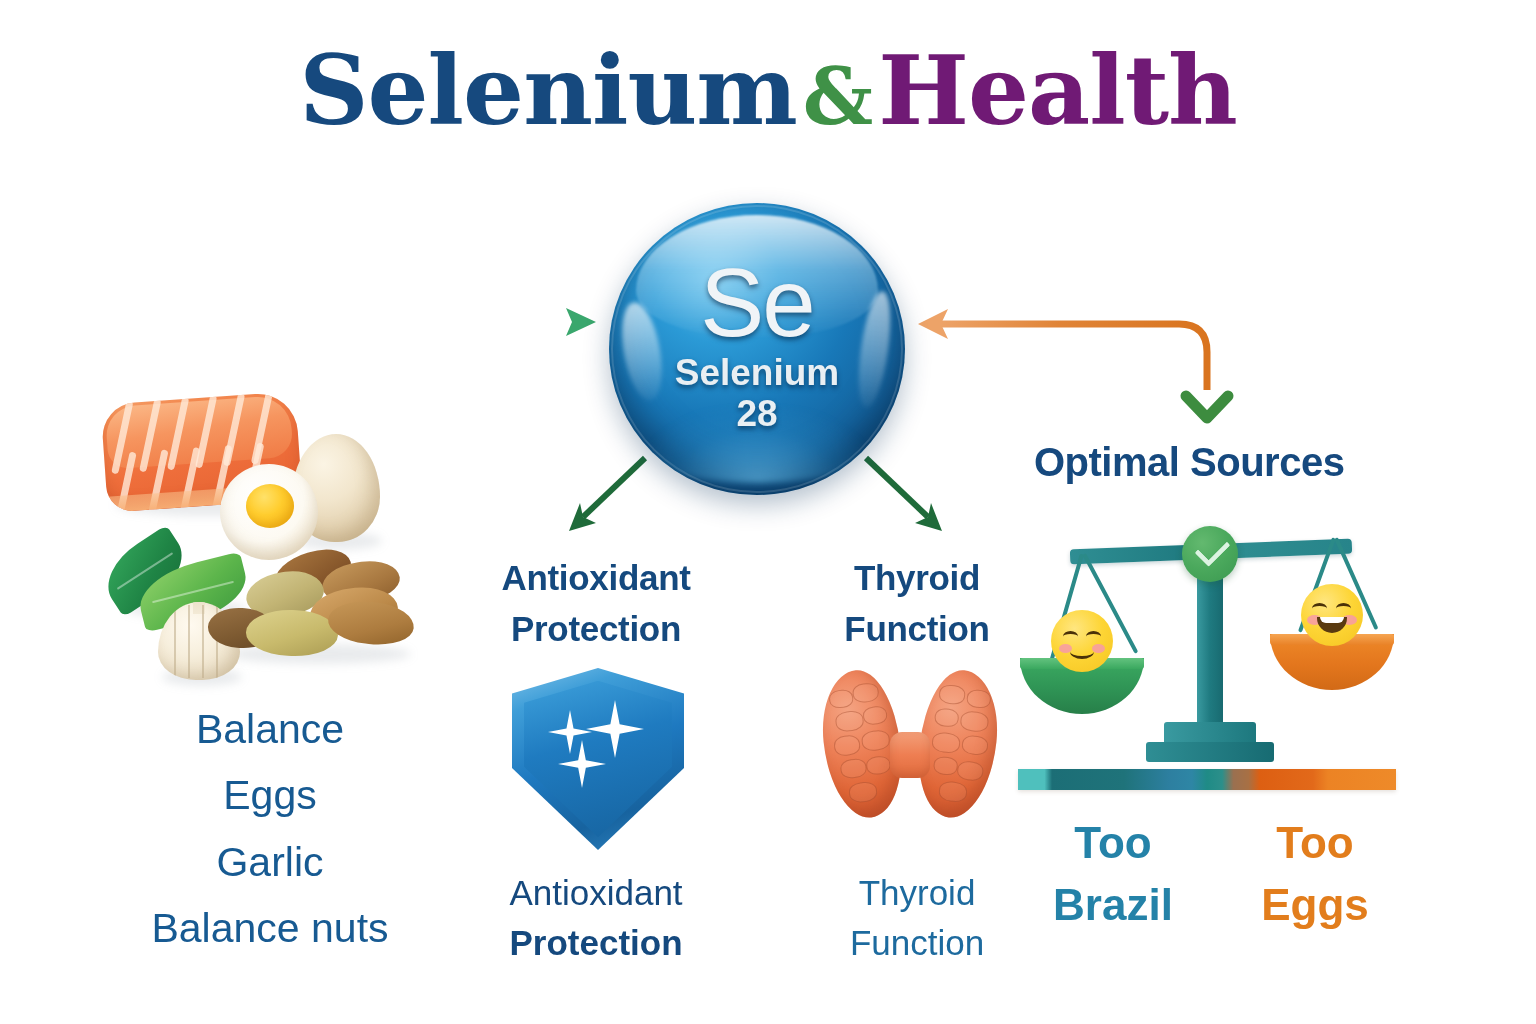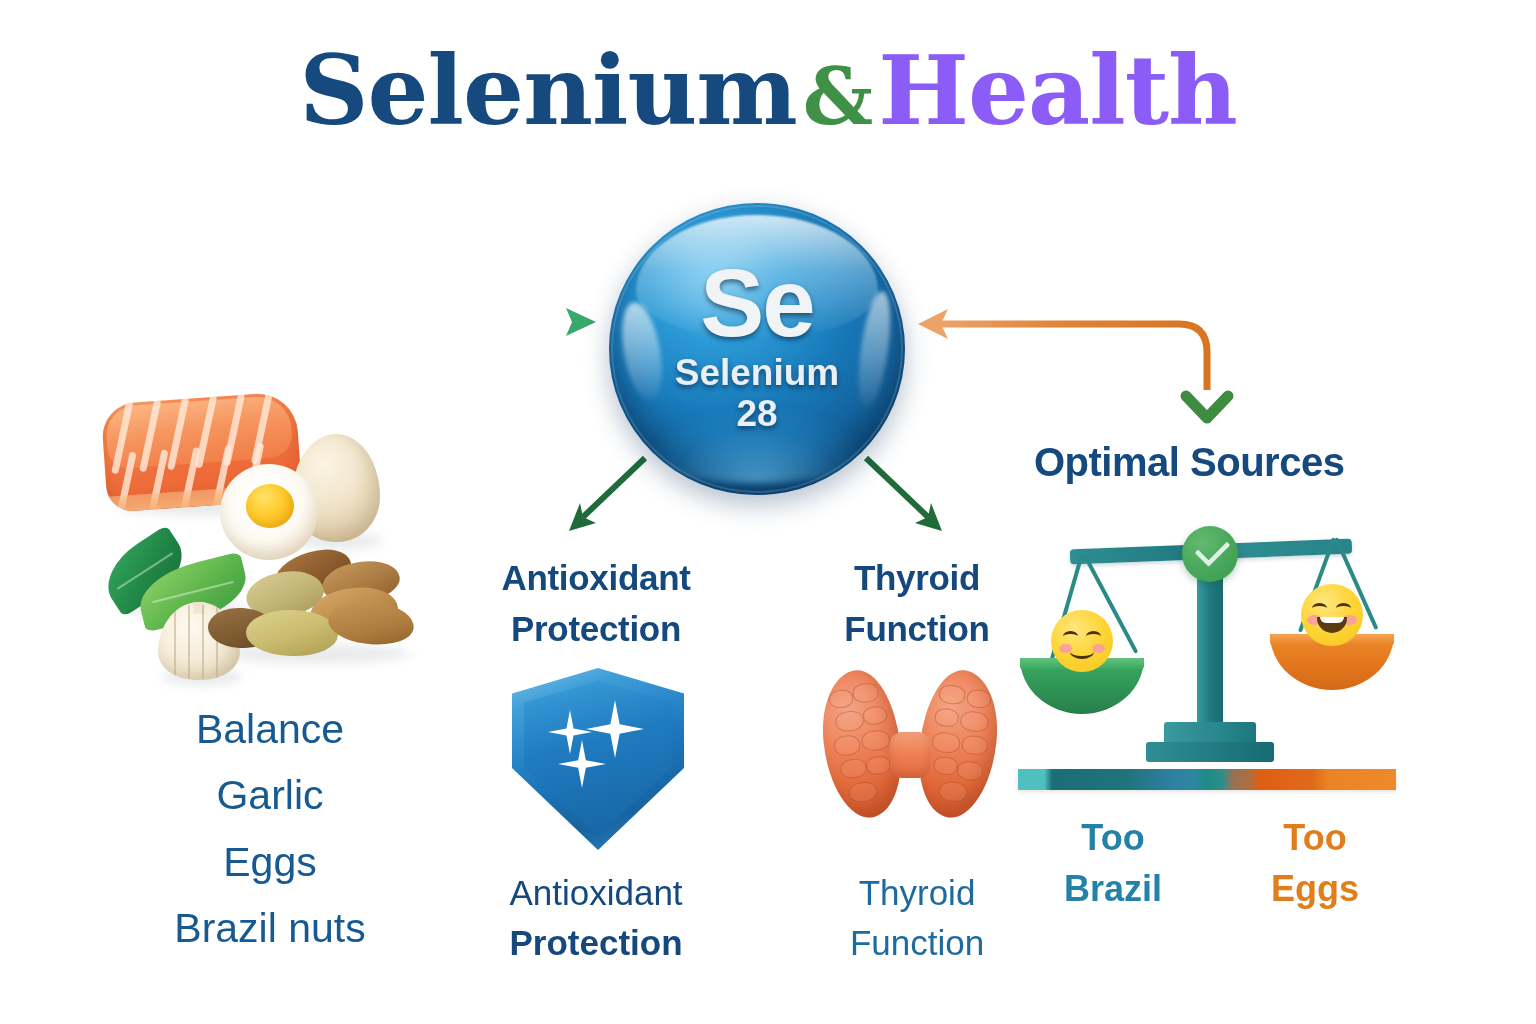--- a/index.html
+++ b/index.html
@@ -29,21 +29,21 @@
     text-align: center;
     font-family: "DejaVu Serif", "Liberation Serif", serif;
     font-size: 96px;
     font-weight: bold;
     letter-spacing: -1px;
     white-space: nowrap;
     line-height: 1.15;
   }
   .title .t-blue { color: #16497e; }
   .title .t-amp  { color: #3f9147; font-size: 78px; padding: 0 6px; }
-  .title .t-green{ color: #8b5cf6; }
+  .title .t-green{ color: #701a75; }
 
   
   .sphere-wrap {
     position: absolute;
     left: 609px;
     top: 203px;
     width: 296px;
     height: 292px;
   }
   .sphere {
@@ -113,21 +113,21 @@
     display: flex;
     flex-direction: column;
     align-items: center;
     justify-content: center;
     color: #eef3f6;
     text-shadow: 0 3px 5px rgba(0,25,55,0.55);
     z-index: 4;
   }
   .sphere-symbol {
     font-size: 96px;
-    font-weight: bold;
+    font-weight: normal;
     line-height: 0.95;
     letter-spacing: -2px;
     margin-top: -8px;
     color: #f0f4f7;
   }
   .sphere-name {
     font-size: 37px;
     font-weight: bold;
     line-height: 1.05;
     margin-top: 6px;
@@ -483,21 +483,21 @@
       #1f8b86 50%, #2c8f8a 54%,
       #9a7050 57%, #a87044 61%,
       #dd5f12 64%, #e2691a 78%,
       #ec8324 82%, #ee8a29 100%);
     box-shadow: 0 2px 4px rgba(120,100,80,0.18);
   }
 
   
   .bal-lbl {
     position: absolute;
-    font-size: 36px;
+    font-size: 44px;
     font-weight: bold;
     line-height: 1.42;
     text-align: center;
   }
   .bal-little { left: 1032px; top: 812px; width: 162px; color: #2482a8; }
   .bal-much   { left: 1234px; top: 812px; width: 162px; color: #e27d1c; }
 
   
   .arrow-layer {
     position: absolute;
@@ -618,23 +618,23 @@
     <div class="nut nut-b"></div>
     <div class="nut nut-c"></div>
     <div class="nut nut-d"></div>
     <div class="nut nut-e"></div>
     <div class="nut nut-f"></div>
     <div class="nut nut-g"></div>
   </div>
 
   <div class="sources-list">
     <div>Balance</div>
+    <div>Eggs</div>
     <div>Garlic</div>
-    <div>Eggs</div>
-    <div>Brazil nuts</div>
+    <div>Balance nuts</div>
   </div>
 
   <div class="benefit-head head-anti">
     <div>Antioxidant</div>
     <div>Protection</div>
   </div>
 
   <div class="shield">
     <div class="shield-body"></div>
     <div class="shield-inner"></div>

